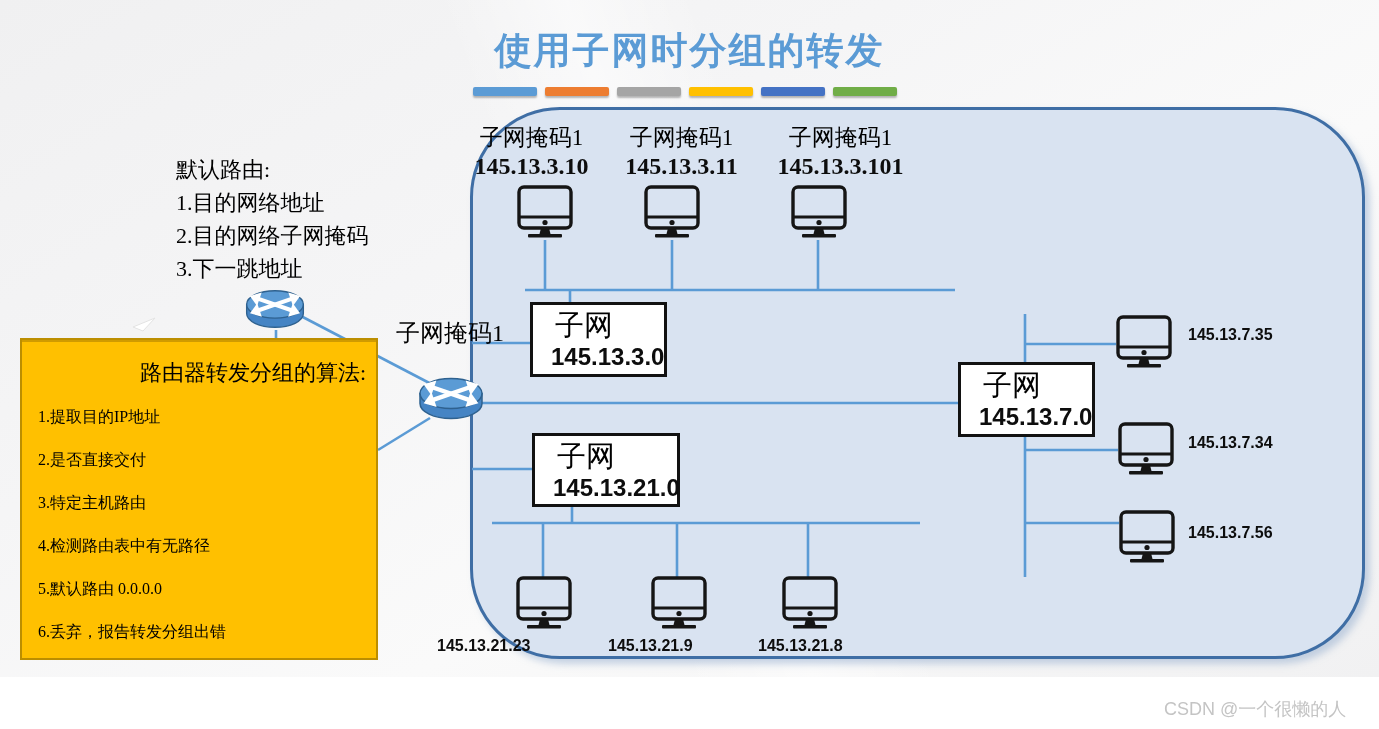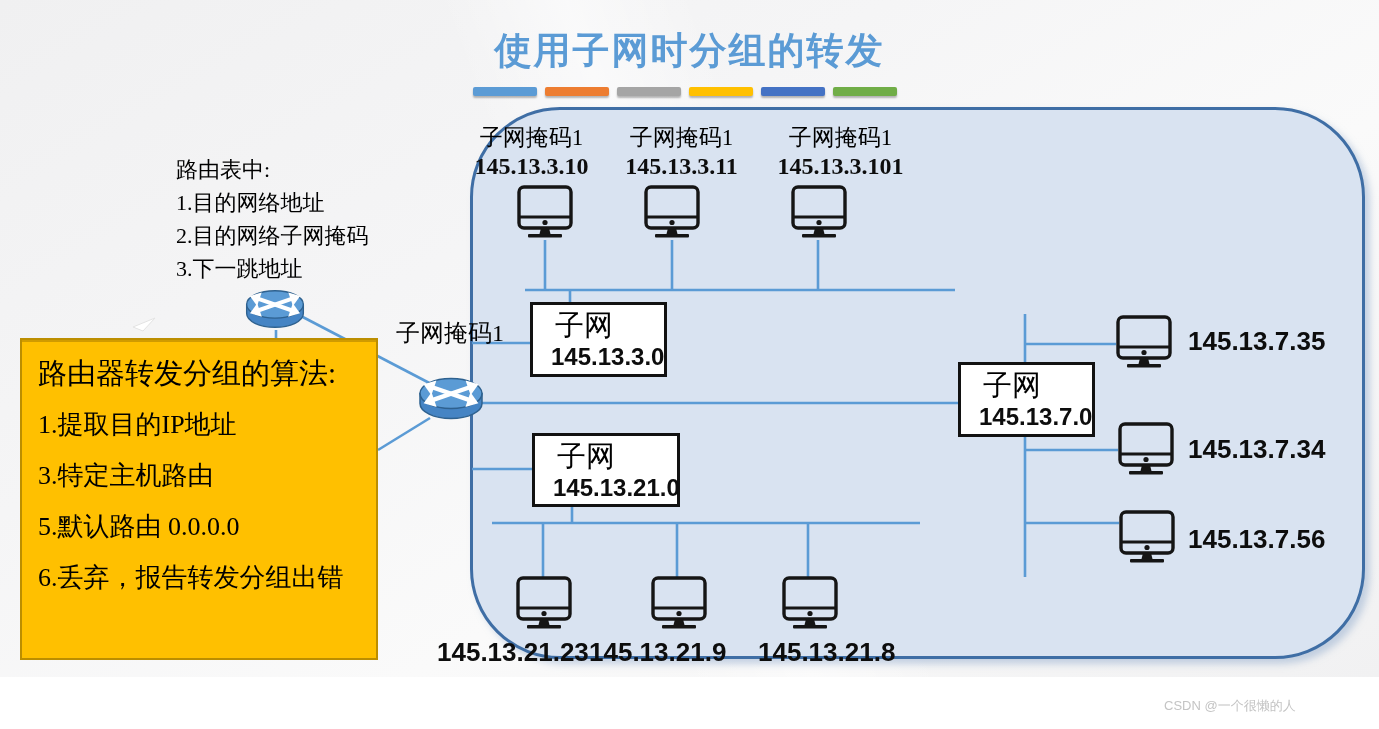--- a/index.html
+++ b/index.html
@@ -34,38 +34,38 @@
   .sb-addr{font-size:24px;line-height:32px;padding-left:18px;}
   .net-box{position:absolute;background:#fff;border:2px solid #5B9BD5;box-sizing:border-box;
            z-index:3;padding-top:5px;}
 
   
   .monitor{position:absolute;width:60px;height:58px;z-index:4;}
   .router{position:absolute;z-index:4;}
   .monitor svg,.router svg{width:100%;height:100%;display:block;}
 
   
-  .host-label{position:absolute;font-size:26px;z-index:4;white-space:nowrap;}
+  .host-label{position:absolute;font-size:16px;z-index:4;white-space:nowrap;}
   .host-block{position:absolute;text-align:center;z-index:4;white-space:nowrap;}
   .host-block .mask{font-size:23px;line-height:28px;}
   .host-block .ip{font-size:24px;line-height:29px;font-family:Liberation Serif, serif;}
   .router-mask{position:absolute;font-size:24px;z-index:4;white-space:nowrap;}
 
   
   .route-note{left:176px;top:153px;font-size:22px;line-height:33px;z-index:5;}
 
   
   .algo{left:20px;top:338px;width:358px;height:322px;background:#FFC000;
         border:2px solid #BC8E00;box-sizing:border-box;z-index:5;padding:20px 10px 0 16px;
         box-shadow:inset 0 2px 0 rgba(120,85,0,.35);}
-  .algo .heading{font-size:29px;line-height:26px;}
-  .algo .item{font-size:26px;margin-top:27px;line-height:24px;}
+  .algo .heading{font-size:22px;line-height:26px;text-align:right;}
+  .algo .item{font-size:16px;margin-top:19px;line-height:24px;}
 
   .watermark{left:1164px;top:697px;z-index:9;font-family:"Liberation Sans","DejaVu Sans",sans-serif;
-             font-size:13px;color:#c4c4c4;white-space:nowrap;}
+             font-size:18px;color:#c4c4c4;white-space:nowrap;}
   .cursor{left:133px;top:316px;z-index:5;}
 </style>
 </head>
 <body>
 
 <div id="stage">
 
   <div class="abs title cjk">使用子网时分组的转发</div>
   <div class="abs bars">
     <div class="bar" style=";background:#5B9BD5"></div>
@@ -219,21 +219,21 @@
   <div class="monitor" style="left:780px;top:575px">
   <svg viewBox="0 0 60 58" xmlns="http://www.w3.org/2000/svg">
     <rect x="4" y="3" width="52" height="41" rx="5" fill="none" stroke="#151515" stroke-width="3.4"></rect>
     <line x1="4" y1="33" x2="56" y2="33" stroke="#151515" stroke-width="3"></line>
     <circle cx="30" cy="38.5" r="2.6" fill="#151515"></circle>
     <path d="M26 44 L34 44 L35.5 50 L24.5 50 Z" fill="#151515"></path>
     <rect x="13" y="50" width="34" height="3.4" rx="1" fill="#151515"></rect>
   </svg>
 </div>
   <div class="host-label num" style="left:437px;top:637px">145.13.21.23</div>
-  <div class="host-label num" style="left:589px;top:637px">145.13.21.9</div>
+  <div class="host-label num" style="left:608px;top:637px">145.13.21.9</div>
   <div class="host-label num" style="left:758px;top:637px">145.13.21.8</div>
 
   <div class="monitor" style="left:1114px;top:314px">
   <svg viewBox="0 0 60 58" xmlns="http://www.w3.org/2000/svg">
     <rect x="4" y="3" width="52" height="41" rx="5" fill="none" stroke="#151515" stroke-width="3.4"></rect>
     <line x1="4" y1="33" x2="56" y2="33" stroke="#151515" stroke-width="3"></line>
     <circle cx="30" cy="38.5" r="2.6" fill="#151515"></circle>
     <path d="M26 44 L34 44 L35.5 50 L24.5 50 Z" fill="#151515"></path>
     <rect x="13" y="50" width="34" height="3.4" rx="1" fill="#151515"></rect>
   </svg>
@@ -256,30 +256,32 @@
     <rect x="13" y="50" width="34" height="3.4" rx="1" fill="#151515"></rect>
   </svg>
 </div>
   <div class="host-label num" style="left:1188px;top:326px">145.13.7.35</div>
   <div class="host-label num" style="left:1188px;top:434px">145.13.7.34</div>
   <div class="host-label num" style="left:1188px;top:524px">145.13.7.56</div>
 
   <div class="router-mask cjk" style="left:396px;top:317px">子网掩码1</div>
 
   <div class="abs route-note cjk">
-    <div>路由表中:</div>
+    <div>默认路由:</div>
     <div>1.目的网络地址</div>
     <div>2.目的网络子网掩码</div>
     <div>3.下一跳地址</div>
   </div>
 
   <div class="abs algo cjk">
     <div class="heading">路由器转发分组的算法:</div>
     <div class="item">1.提取目的IP地址</div>
+    <div class="item">2.是否直接交付</div>
     <div class="item">3.特定主机路由</div>
+    <div class="item">4.检测路由表中有无路径</div>
     <div class="item">5.默认路由 0.0.0.0</div>
     <div class="item">6.丢弃，报告转发分组出错</div>
   </div>
 
   <div class="abs cursor">
     <svg width="24" height="17" viewBox="0 0 24 17" xmlns="http://www.w3.org/2000/svg">
       <path d="M0 11 L22 2 L10 15 Z" fill="#ffffff" stroke="#e3e3e3" stroke-width="1"></path>
     </svg>
   </div>
 

